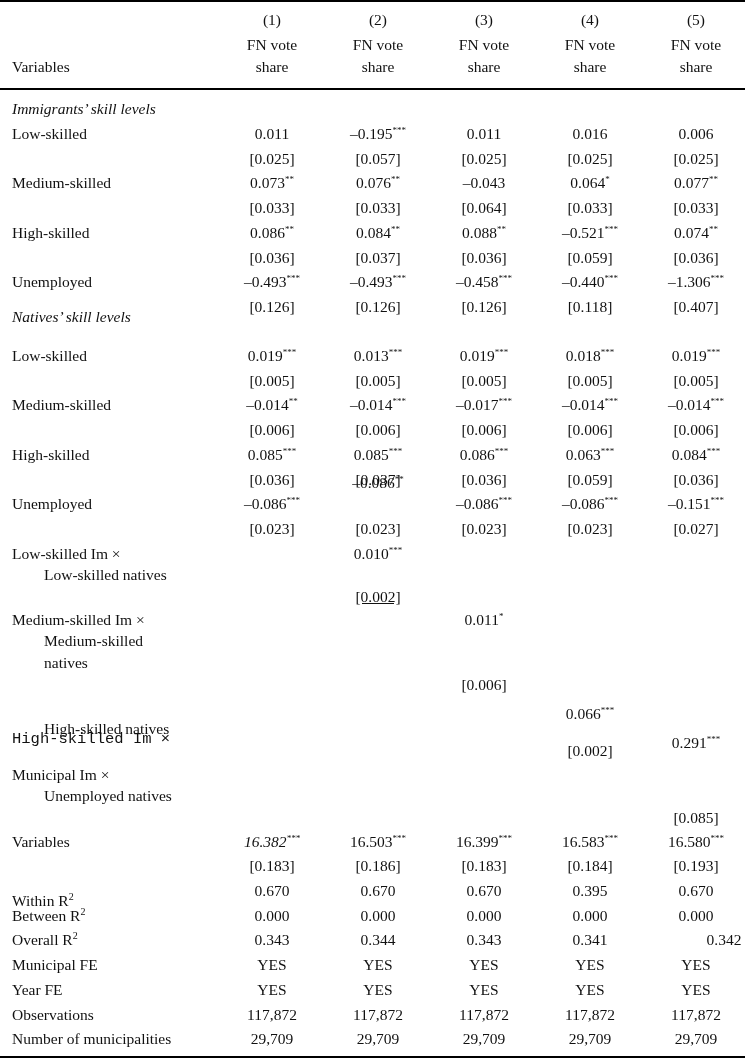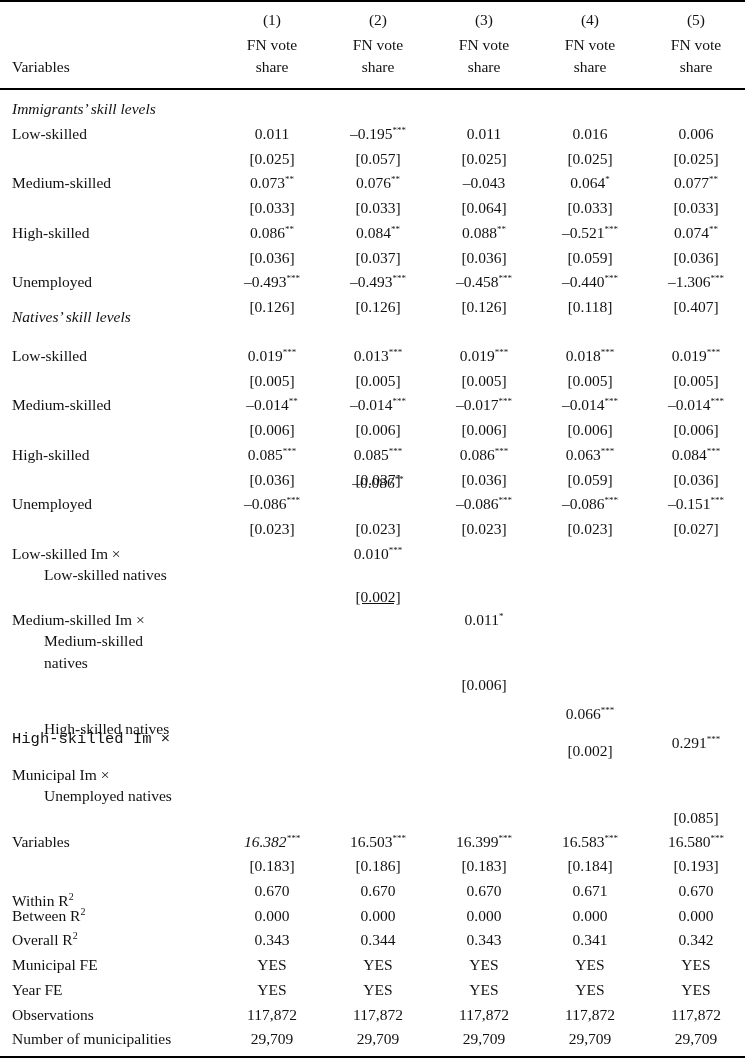--- a/index.html
+++ b/index.html
@@ -175,34 +175,34 @@
       <span class="t c col5" style="top: 833px;">16.580<sup>***</sup></span>
       <span class="t c col1" style="top: 857px;">[0.183]</span>
       <span class="t c col2" style="top: 857px;">[0.186]</span>
       <span class="t c col3" style="top: 857px;">[0.183]</span>
       <span class="t c col4" style="top: 857px;">[0.184]</span>
       <span class="t c col5" style="top: 857px;">[0.193]</span>
       <span class="t lbl" style="top: 892px; font-family: Liberation Serif, serif;">Within R<sup style="font-size: 10px;">2</sup></span>
       <span class="t c col1" style="top: 882px;">0.670</span>
       <span class="t c col2" style="top: 882px;">0.670</span>
       <span class="t c col3" style="top: 882px;">0.670</span>
-      <span class="t c col4" style="top: 882px;">0.671</span>
+      <span class="t c col4" style="top: 882px;">0.395</span>
       <span class="t c col5" style="top: 882px;">0.670</span>
       <span class="t lbl" style="top: 906.7px;">Between R<sup style="font-size: 10px;">2</sup></span>
       <span class="t c col1" style="top: 906.7px;">0.000</span>
       <span class="t c col2" style="top: 906.7px;">0.000</span>
       <span class="t c col3" style="top: 906.7px;">0.000</span>
       <span class="t c col4" style="top: 906.7px;">0.000</span>
       <span class="t c col5" style="top: 906.7px;">0.000</span>
       <span class="t lbl" style="top: 931.4px;">Overall R<sup style="font-size: 10px;">2</sup></span>
       <span class="t c col1" style="top: 931.4px;">0.343</span>
       <span class="t c col2" style="top: 931.4px; text-align: right;">0.344</span>
       <span class="t c col3" style="top: 931.4px;">0.343</span>
       <span class="t c col4" style="top: 931.4px;">0.341</span>
-      <span class="t c col5" style="top: 931.4px;">0.342</span>
+      <span class="t c col5" style="top: 931.4px; margin-left: 28px;">0.342</span>
       <span class="t lbl" style="top: 956.1px;">Municipal FE</span>
       <span class="t c col1" style="top: 956.1px;">YES</span>
       <span class="t c col2" style="top: 956.1px;">YES</span>
       <span class="t c col3" style="top: 956.1px;">YES</span>
       <span class="t c col4" style="top: 956.1px;">YES</span>
       <span class="t c col5" style="top: 956.1px;">YES</span>
       <span class="t lbl" style="top: 980.8px;">Year FE</span>
       <span class="t c col1" style="top: 980.8px;">YES</span>
       <span class="t c col2" style="top: 980.8px;">YES</span>
       <span class="t c col3" style="top: 980.8px;">YES</span>

